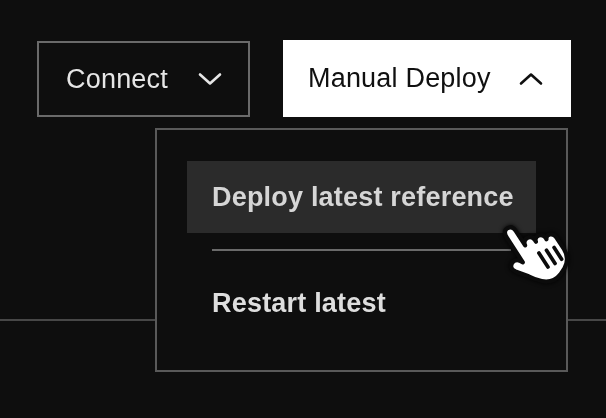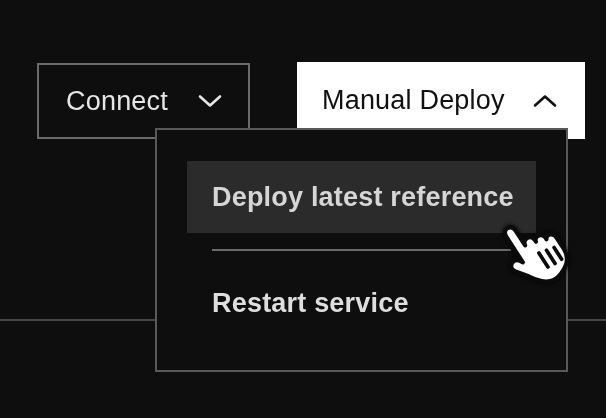--- a/index.html
+++ b/index.html
@@ -26,37 +26,36 @@
   }
   
   .btn {
     position: absolute;
     display: flex;
     align-items: center;
     box-sizing: border-box;
     font-size: 27px;
     letter-spacing: 0.2px;
     cursor: pointer;
-    margin-top: 22px;
   }
   .btn-connect {
     left: 37px;
     top: 41px;
     width: 213px;
     height: 76px;
     border: 2px solid #6a6a6a;
     background: #0e0e0e;
     color: #e6e6e6;
     padding-left: 27px;
   }
   .btn-connect .chev {
     margin-left: 30px;
   }
   .btn-deploy {
-    left: 297px;
+    left: 283px;
     top: 40px;
     width: 288px;
     height: 77px;
     background: #ffffff;
     color: #101010;
     padding-left: 25px;
     border: none;
   }
   .btn-deploy .chev {
     margin-left: 28px;
@@ -137,21 +136,21 @@
       </svg>
     </span>
   </div>
 
   <div class="menu-panel">
     <div class="menu-item hovered">
       <span>Deploy latest reference</span>
     </div>
     <hr class="menu-divider">
     <div class="menu-item">
-      <span>Restart service</span>
+      <span>Restart latest</span>
     </div>
   </div>
 
   <div class="cursor-hand">
     <svg viewBox="0 0 80 90">
       <g transform="rotate(-33 40 45)">
         <path d="M25 46
                  L25 14 Q25 6 31 6 Q37 6 37 13
                  L37 32
                  Q38 26 43.5 26.5 Q49 27 49 33

